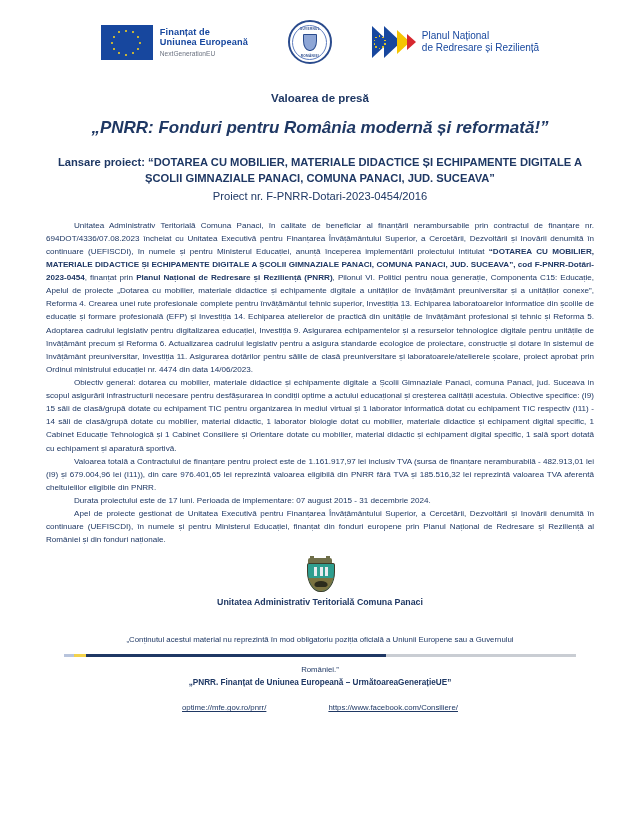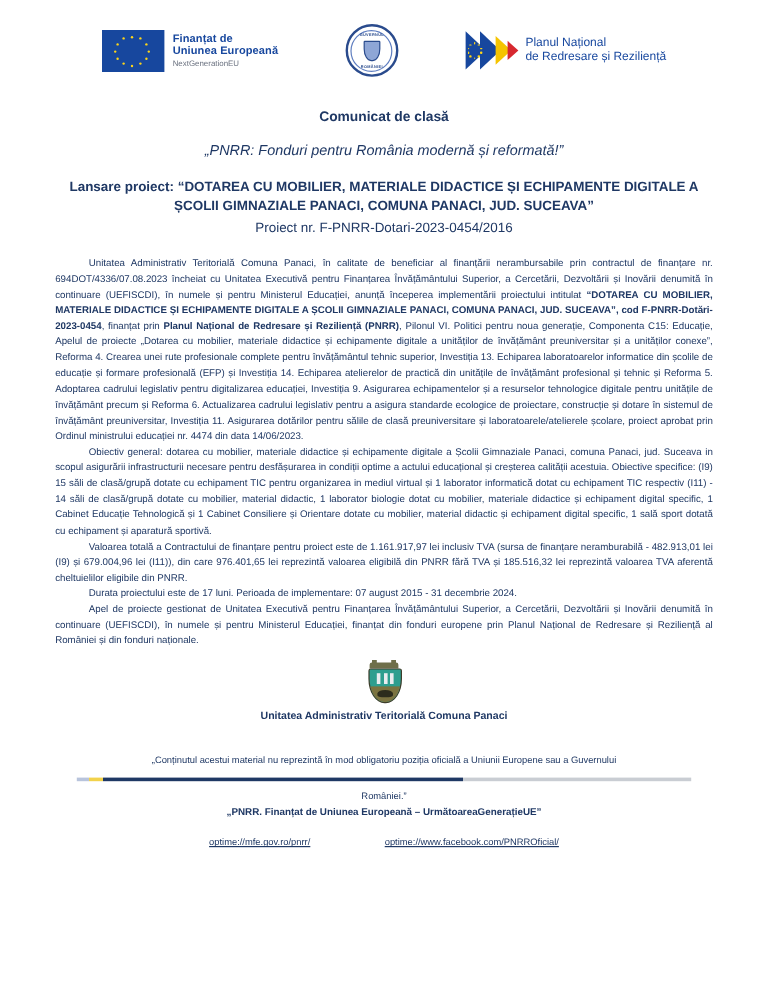--- a/index.html
+++ b/index.html
@@ -22,21 +22,21 @@
     box-sizing: border-box;
     padding: 0;
     position: relative;
   }
 
   
   .logo-strip {
     display: flex;
     align-items: center;
     justify-content: center;
-    gap: 56px;
+    gap: 40px;
     padding: 16px 0 10px 0;
     height: 78px;
     box-sizing: border-box;
   }
 
   
   .eu-logo { display: flex; align-items: center; gap: 7px; }
   .eu-flag {
     width: 52px;
     height: 35px;
@@ -145,23 +145,23 @@
 
   
   .title-block { text-align: center; padding: 14px 46px 0 46px; }
   .t-comunicat {
     font-size: 11.5px;
     font-weight: bold;
     color: #1f3864;
     margin-bottom: 14px;
   }
   .t-motto {
-    font-size: 12px;
+    font-size: 17px;
     font-style: italic;
-    font-weight: normal;
+    font-weight: bold;
     color: #1f3864;
     margin-bottom: 16px;
   }
   .t-project {
     font-size: 11.2px;
     font-weight: bold;
     color: #1f3864;
     line-height: 1.45;
     padding: 0 2px;
   }
@@ -333,21 +333,21 @@
       </div>
       <div class="pnrr-text">
         <div>Planul Național</div>
         <div>de Redresare și Reziliență</div>
       </div>
     </div>
 
   </div>
 
   <div class="title-block">
-    <div class="t-comunicat">Comunicat de clasă</div>
+    <div class="t-comunicat">Valoarea de presă</div>
     <div class="t-motto">„PNRR: Fonduri pentru România modernă și reformată!”</div>
     <div class="t-project">Lansare proiect: “DOTAREA CU MOBILIER, MATERIALE DIDACTICE ȘI ECHIPAMENTE DIGITALE A ȘCOLII GIMNAZIALE PANACI, COMUNA PANACI, JUD. SUCEAVA”</div>
     <div class="t-projnr">Proiect nr. F-PNRR-Dotari-2023-0454/2016</div>
   </div>
 
   <div class="body-block">
 
     <p>
       <span>Unitatea Administrativ Teritorială Comuna Panaci, în calitate de beneficiar al finanțării nerambursabile prin contractul de finanțare nr.  694DOT/4336/07.08.2023 încheiat cu Unitatea Executivă pentru Finanțarea Învățământului Superior, a Cercetării, Dezvoltării și Inovării denumită în continuare (UEFISCDI), în numele și pentru Ministerul Educației, anunță începerea implementării proiectului intitulat </span><b>“DOTAREA CU MOBILIER, MATERIALE DIDACTICE ȘI ECHIPAMENTE DIGITALE A ȘCOLII GIMNAZIALE PANACI, COMUNA PANACI, JUD. SUCEAVA”, cod F-PNRR-Dotări-2023-0454</b><span>, finanțat prin </span><b>Planul Național de Redresare și Reziliență (PNRR)</b><span>, Pilonul VI. Politici pentru noua generație, Componenta C15: Educație, Apelul de proiecte „Dotarea cu mobilier, materiale didactice și echipamente digitale a unităților de învățământ preuniversitar și a unităților conexe”, Reforma 4. Crearea unei rute profesionale complete pentru învățământul tehnic superior, Investiția 13. Echiparea laboratoarelor informatice din școlile de educație și formare profesională (EFP) și Investiția 14. Echiparea atelierelor de practică din unitățile de învățământ profesional și tehnic și Reforma 5. Adoptarea cadrului legislativ pentru digitalizarea educației, Investiția 9. Asigurarea echipamentelor și a resurselor tehnologice digitale pentru unitățile de învățământ precum și Reforma 6. Actualizarea cadrului legislativ pentru a asigura standarde ecologice de proiectare, construcție și dotare în sistemul de învățământ preuniversitar, Investiția 11. Asigurarea dotărilor pentru sălile de clasă preuniversitare și laboratoarele/atelierele școlare, proiect aprobat prin Ordinul ministrului educației nr. 4474 din data 14/06/2023.</span>
     </p>
@@ -378,17 +378,17 @@
     <div class="sig-name">Unitatea Administrativ Teritorială Comuna Panaci</div>
   </div>
 
   <div class="footer-block">
     <div class="f-disclaimer-1">„Conținutul acestui material nu reprezintă în mod obligatoriu poziția oficială a Uniunii Europene sau a Guvernului</div>
     <div class="f-rule"></div>
     <div class="f-disclaimer-2">României.”</div>
     <div class="f-pnrr-line">„PNRR. Finanțat de Uniunea Europeană – UrmătoareaGenerațieUE”</div>
     <div class="f-links">
       <a href="#">optime://mfe.gov.ro/pnrr/</a>
-      <a href="#">optime://www.facebook.com/PNRROficial/</a>
+      <a href="#">https://www.facebook.com/Consiliere/</a>
     </div>
   </div>
 
 </div>
 
 </body></html>

